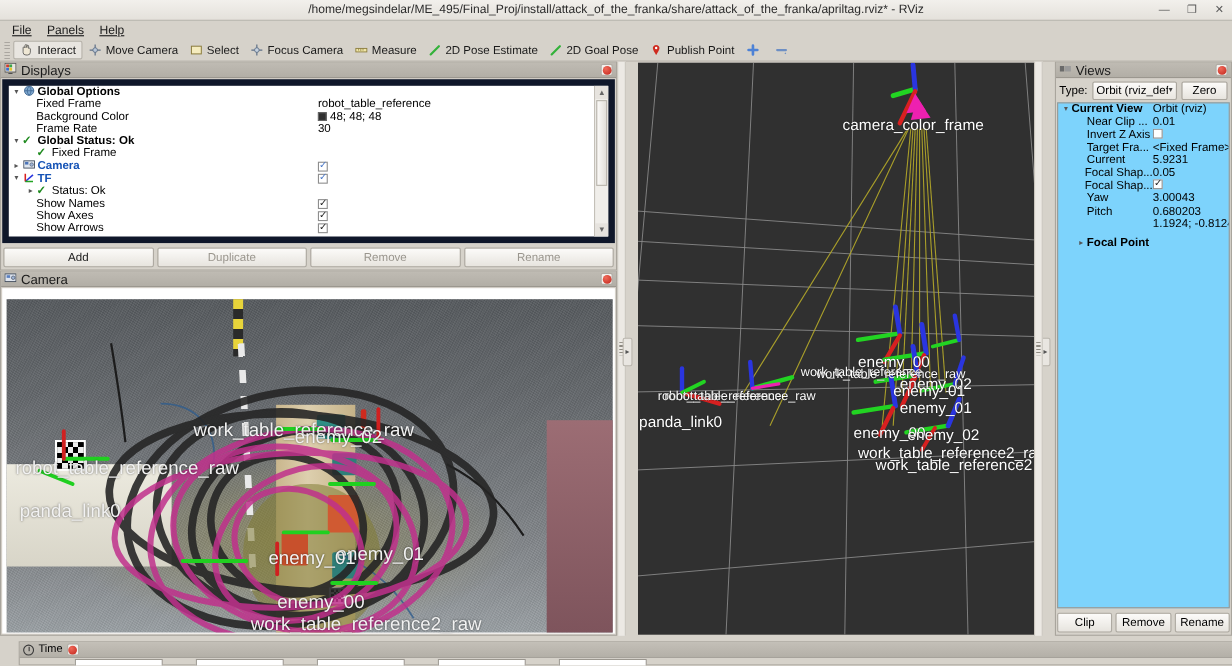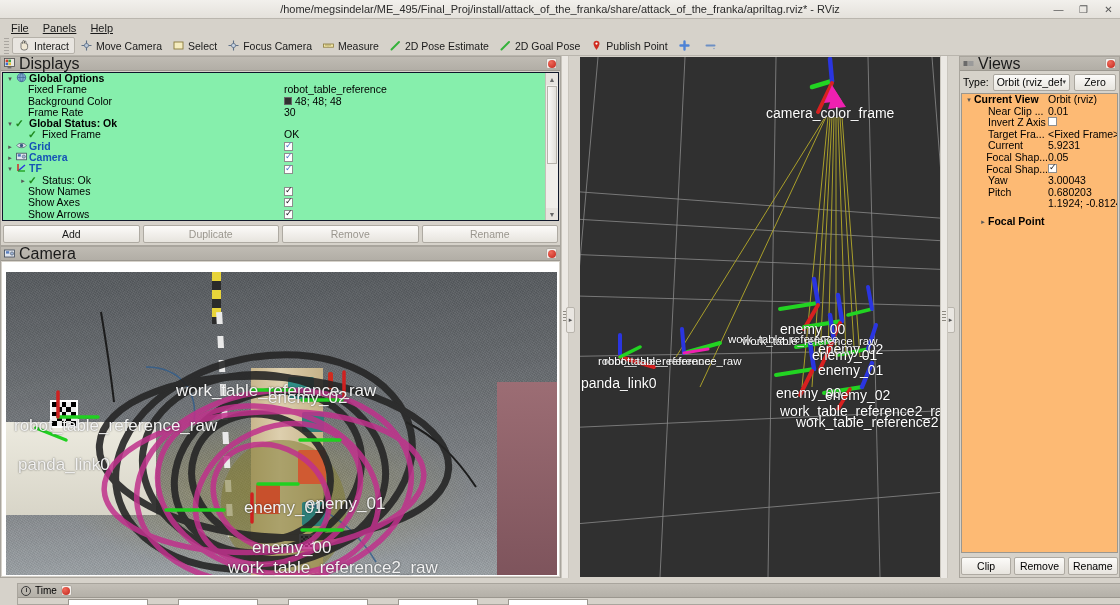--- a/index.html
+++ b/index.html
@@ -79,38 +79,38 @@
     position: absolute;
     background: #d6d2ca;
     border: 1px solid #a9a59d;
   }
   .panel-header {
     height: 14px;
     background: linear-gradient(#bfbbb3, #b2aea6);
     border-bottom: 1px solid #9b978f;
     display: flex; align-items: center;
     padding: 0 3px; gap: 4px;
-    font-size: 16px; color: #1a1a1a;
+    font-size: 12px; color: #1a1a1a;
   }
   .panel-header .ph-title { flex: 1; }
   .close-dot {
     width: 11px; height: 11px; border-radius: 2px;
     background: #f3f1ee; border: 1px solid #b0aca4;
     display:flex;align-items:center;justify-content:center;
   }
   .close-dot i {
     display:block; width:8px;height:8px;border-radius:50%;
     background: radial-gradient(circle at 35% 30%, #f06a5a, #c0241b);
   }
 
   
   #displays-panel { left: 0; top: 56px; width: 561px; height: 190px; }
   .tree-wrap {
     position: absolute; left: 1px; top: 15px; right: 1px; bottom: 24px;
-    background: #86efac; border: 1px solid #0f172a; overflow: hidden;
+    background: #ffffff; border: 6px solid #0f172a; overflow: hidden;
   }
   .tree {
     position: absolute; left:0; top:0; right: 13px; bottom: 0;
     overflow: hidden;
   }
   .trow {
     display: flex; align-items: center; height: 11.3px;
     font-size: 10.5px; line-height: 11.3px; white-space: nowrap;
   }
   .tcol1 { width: 281px; display:flex; align-items:center; padding-left: 2px; }
@@ -274,21 +274,21 @@
   .combo .carr { font-size: 7px; color:#444; }
   .zerobtn {
     width: 42px; height: 17px;
     background: linear-gradient(#fcfbf9,#e7e4de);
     border: 1px solid #aaa69e; border-radius: 2px;
     display:flex; align-items:center; justify-content:center;
     font-size: 10.5px;
   }
   .views-tree {
     position:absolute; left:1px; right:1px; top:36px; bottom: 24px;
-    background:#fdba74; border:1px solid #9b978f; overflow:hidden;
+    background:#7dd3fc; border:1px solid #9b978f; overflow:hidden;
   }
   .vrow {
     display:flex; align-items:center; height: 11.6px;
     font-size: 10.5px; line-height: 11.6px; white-space: nowrap;
   }
   .vcol1 { width: 86px; display:flex; align-items:center; }
   .vcol2 { flex:1; overflow:hidden; }
   .vtwist { width:10px; text-align:center; font-size:7px; color:#555; }
   .vbold { font-weight: bold; }
   .vcheck {
@@ -523,36 +523,20 @@
               <span class="ticon"><span class="ok-check">✓</span></span>
               <span class="tlabel bold">Global Status: Ok</span>
             </div>
             <div class="tcol2"></div>
           </div>
           <div class="trow">
             <div class="tcol1" style="padding-left: 15px;">
               <span class="twist"></span>
               <span class="ticon"><span class="ok-check">✓</span></span>
               <span class="tlabel">Fixed Frame</span>
-            </div>
-            <div class="tcol2">
-              <span>OK</span>
-            </div>
-          </div>
-          <div class="trow">
-            <div class="tcol1" style="padding-left: 2px;">
-              <span class="twist">▸</span>
-              <span class="ticon"><svg width="11" height="11" viewBox="0 0 11 11">
-                  <path d="M.8 5.5 C2.6 2.6 8.4 2.6 10.2 5.5 C8.4 8.4 2.6 8.4 .8 5.5 Z" fill="#e8eef6" stroke="#4a5a6a" stroke-width=".8"></path>
-                  <circle cx="5.5" cy="5.5" r="1.7" fill="#3a5a80"></circle>
-                </svg></span>
-              <span class="tlabel link">Grid</span>
-            </div>
-            <div class="tcol2">
-              <span class="check-blue"></span>
             </div>
           </div>
           <div class="trow">
             <div class="tcol1" style="padding-left: 2px;">
               <span class="twist">▸</span>
               <span class="ticon"><svg width="11" height="11" viewBox="0 0 11 11">
                   <rect x=".6" y="2.2" width="9.8" height="6.6" fill="#dfe6ef" stroke="#3f4a5a" stroke-width=".8"></rect>
                   <rect x="1.8" y="3.2" width="3" height="2.4" fill="#4a73b8"></rect>
                   <circle cx="7.8" cy="5.6" r="1.6" fill="#9fb4d6" stroke="#3f4a5a" stroke-width=".5"></circle>
                 </svg></span>

